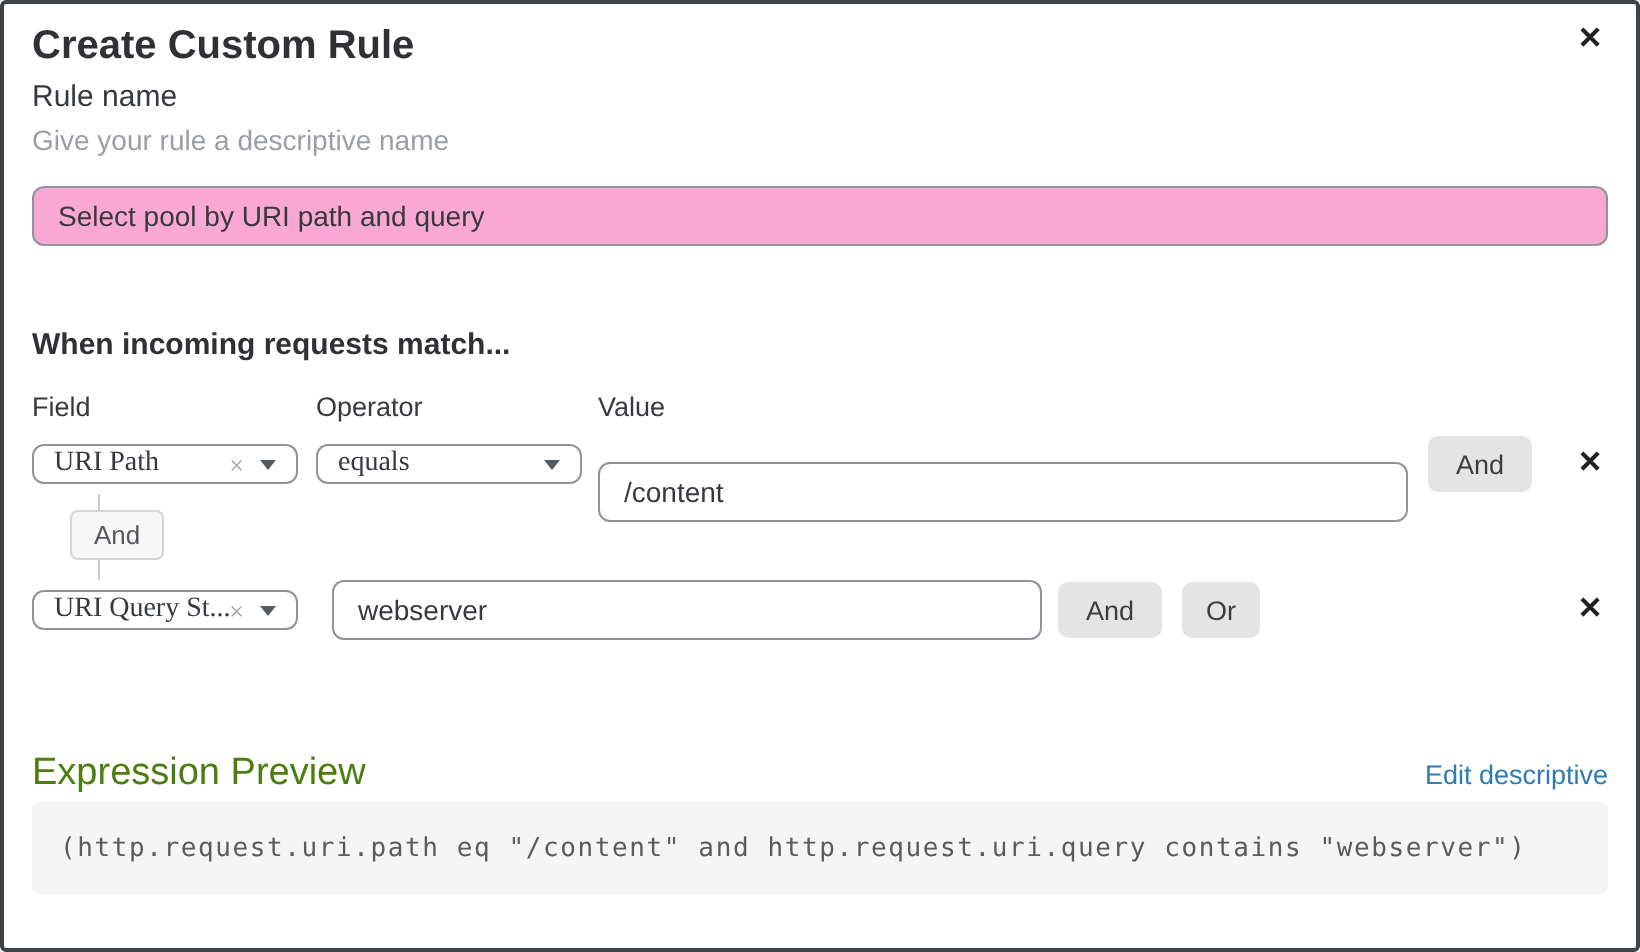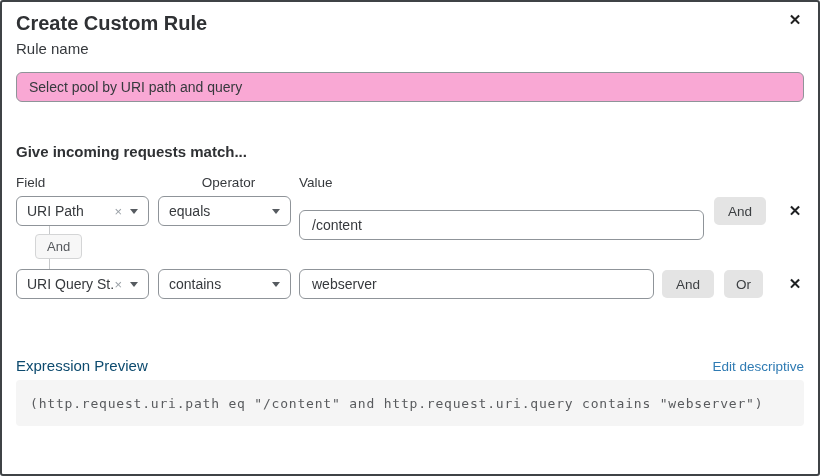--- a/index.html
+++ b/index.html
@@ -39,31 +39,31 @@
     padding: 0 12px;
     font-family: "Liberation Sans", sans-serif;
     font-size: 14px; color: #36393d;
     background: #f9a8d4; outline: none;
   }
 
   .match-heading { margin-top: 40px; font-size: 15px; font-weight: bold; color: #2f3134; line-height: 19px; }
 
   .col-labels { display: flex; margin-top: 13px; font-size: 13.5px; color: #36393d; line-height: 17px; }
   .col-field { width: 142px; }
-  .col-operator { width: 141px; text-align: center; }
+  .col-operator { width: 141px; }
   .col-value { flex: 1; }
 
   .cond-row { display: flex; align-items: center; margin-top: 5px; height: 30px; }
 
   .dropdown {
     display: flex; align-items: center;
-    width: 133px; height: 30px;
+    width: 133px; height: 20px;
     border: 1px solid #8f9499; border-radius: 6px;
     padding: 0 10px; background: #fff; cursor: pointer;
-    font-size: 14px; color: #36393d;
+    font-size: 14px; color: #36393d; font-family: Liberation Serif, serif;
   }
   .dropdown .dd-label { flex: 1; white-space: nowrap; overflow: hidden; }
   .dd-clear { font-size: 13px; color: #9aa0a6; margin-right: 8px; cursor: pointer; line-height: 1; }
   .caret {
     width: 0; height: 0;
     border-left: 4.5px solid transparent;
     border-right: 4.5px solid transparent;
     border-top: 5.5px solid #565b60;
   }
   .gap9 { width: 9px; } .gap8 { width: 8px; }
@@ -99,21 +99,21 @@
   .conn-line.bottom { height: 10px; }
   .conn-chip {
     display: inline-block;
     border: 1px solid #d4d5d6; border-radius: 4px;
     background: #f7f7f7; color: #55585c;
     font-size: 13px; line-height: 23px; padding: 0 11px;
     height: 25px;
   }
 
   .preview-row { display: flex; justify-content: space-between; align-items: baseline; margin-top: 58px; }
-  .preview-label { font-size: 15px; color: #0c4a6e; line-height: 17px; }
+  .preview-label { font-size: 19px; color: #4d7c0f; line-height: 17px; }
   .edit-link { font-size: 13.5px; color: #2f7bb3; text-decoration: none; cursor: pointer; }
 
   .code-block {
     margin-top: 6px; height: 46px;
     background: #f5f5f5; border-radius: 4px;
     display: flex; align-items: center;
     padding: 0 14px;
   }
   .code-text {
     font-family: "DejaVu Sans Mono", "Liberation Mono", monospace;
@@ -123,23 +123,24 @@
 </style>
 </head>
 <body>
 
 <div class="dialog">
 
   <h1 class="dialog-title">Create Custom Rule</h1>
   <button class="close-btn">✕</button>
 
   <div class="rule-label">Rule name</div>
+  <div class="rule-helper">Give your rule a descriptive name</div>
   <input class="text-input" value="Select pool by URI path and query" style="">
 
-  <div class="match-heading">Give incoming requests match...</div>
+  <div class="match-heading">When incoming requests match...</div>
 
   <div class="col-labels">
     <div class="col-field">Field</div>
     <div class="col-operator">Operator</div>
     <div class="col-value">Value</div>
   </div>
 
   <div class="cond-row">
     <div class="dropdown">
       <span class="dd-label">URI Path</span>
@@ -163,24 +164,20 @@
     <div class="conn-line bottom"></div>
   </div>
 
   <div class="cond-row" style="margin-top:0;">
     <div class="dropdown">
       <span class="dd-label">URI Query St...</span>
       <span class="dd-clear">×</span>
       <span class="caret"></span>
     </div>
     <div class="gap9"></div>
-    <div class="dropdown">
-      <span class="dd-label">contains</span>
-      <span class="caret"></span>
-    </div>
     <div class="gap8"></div>
     <input class="value-input value-w2" value="webserver" style="">
     <button class="logic-btn">And</button>
     <button class="logic-btn or-btn">Or</button>
     <button class="row-remove">✕</button>
   </div>
 
   <div class="preview-row">
     <span class="preview-label">Expression Preview</span>
     <a class="edit-link">Edit descriptive</a>

